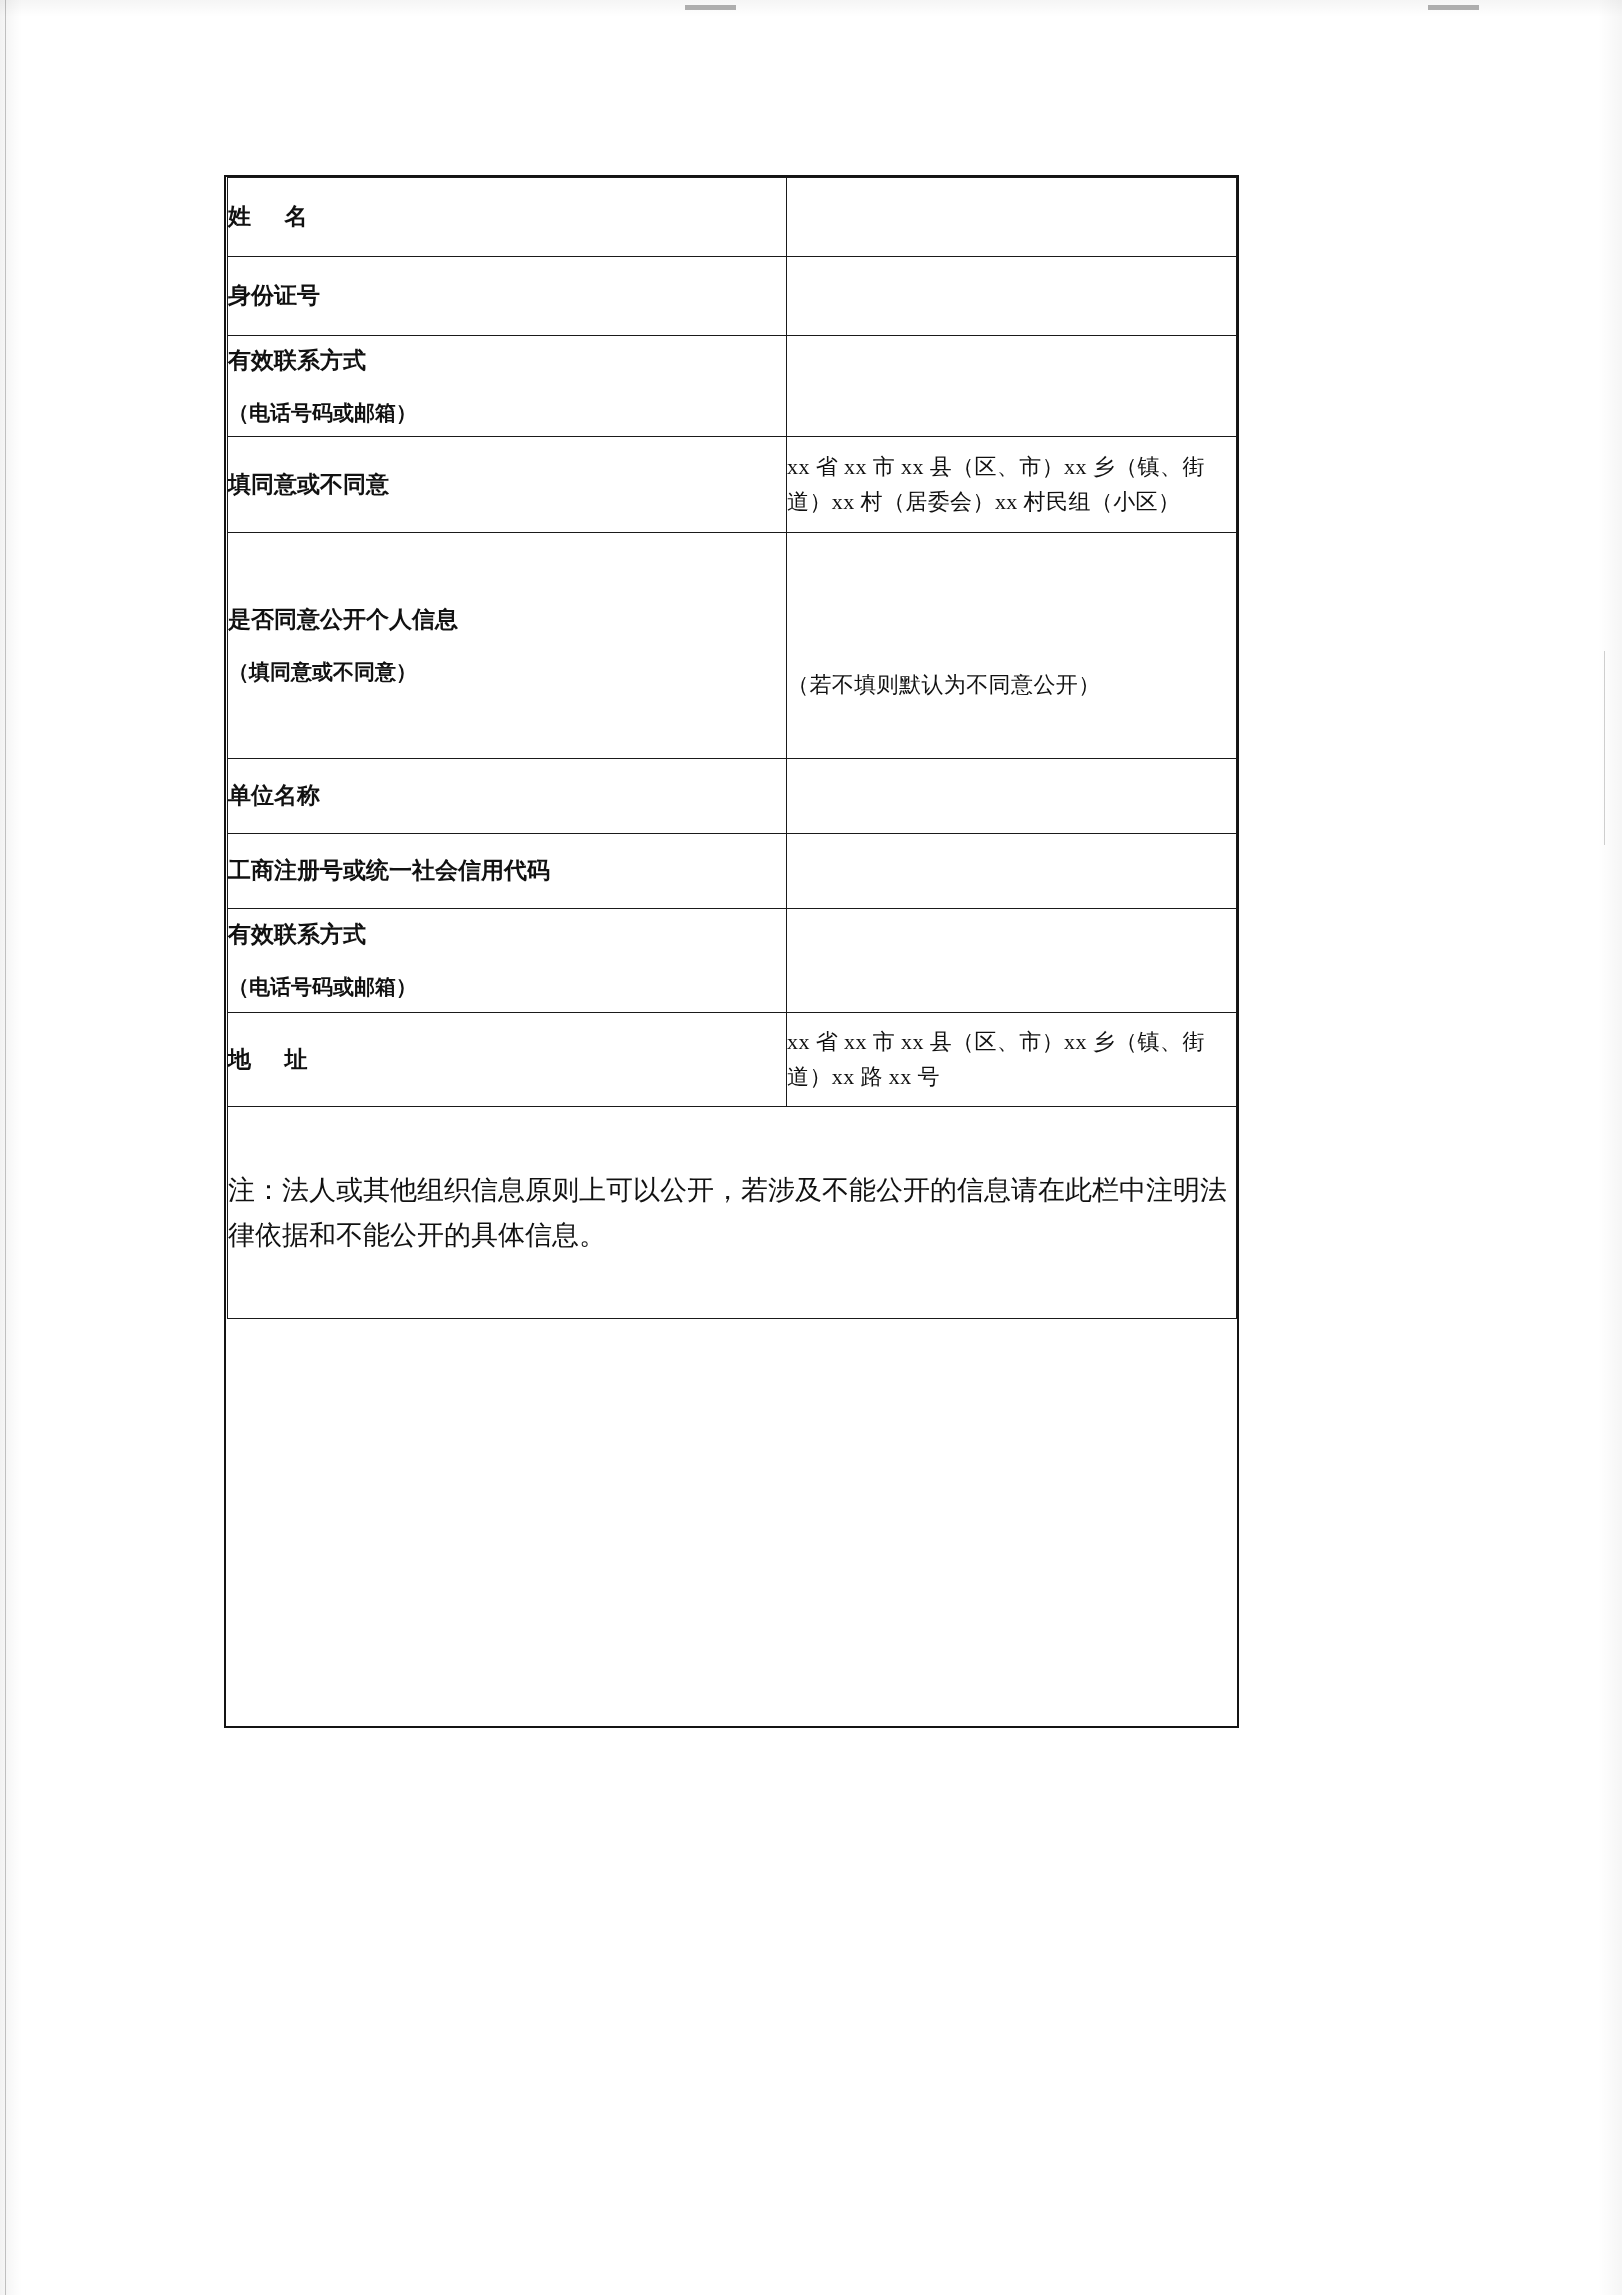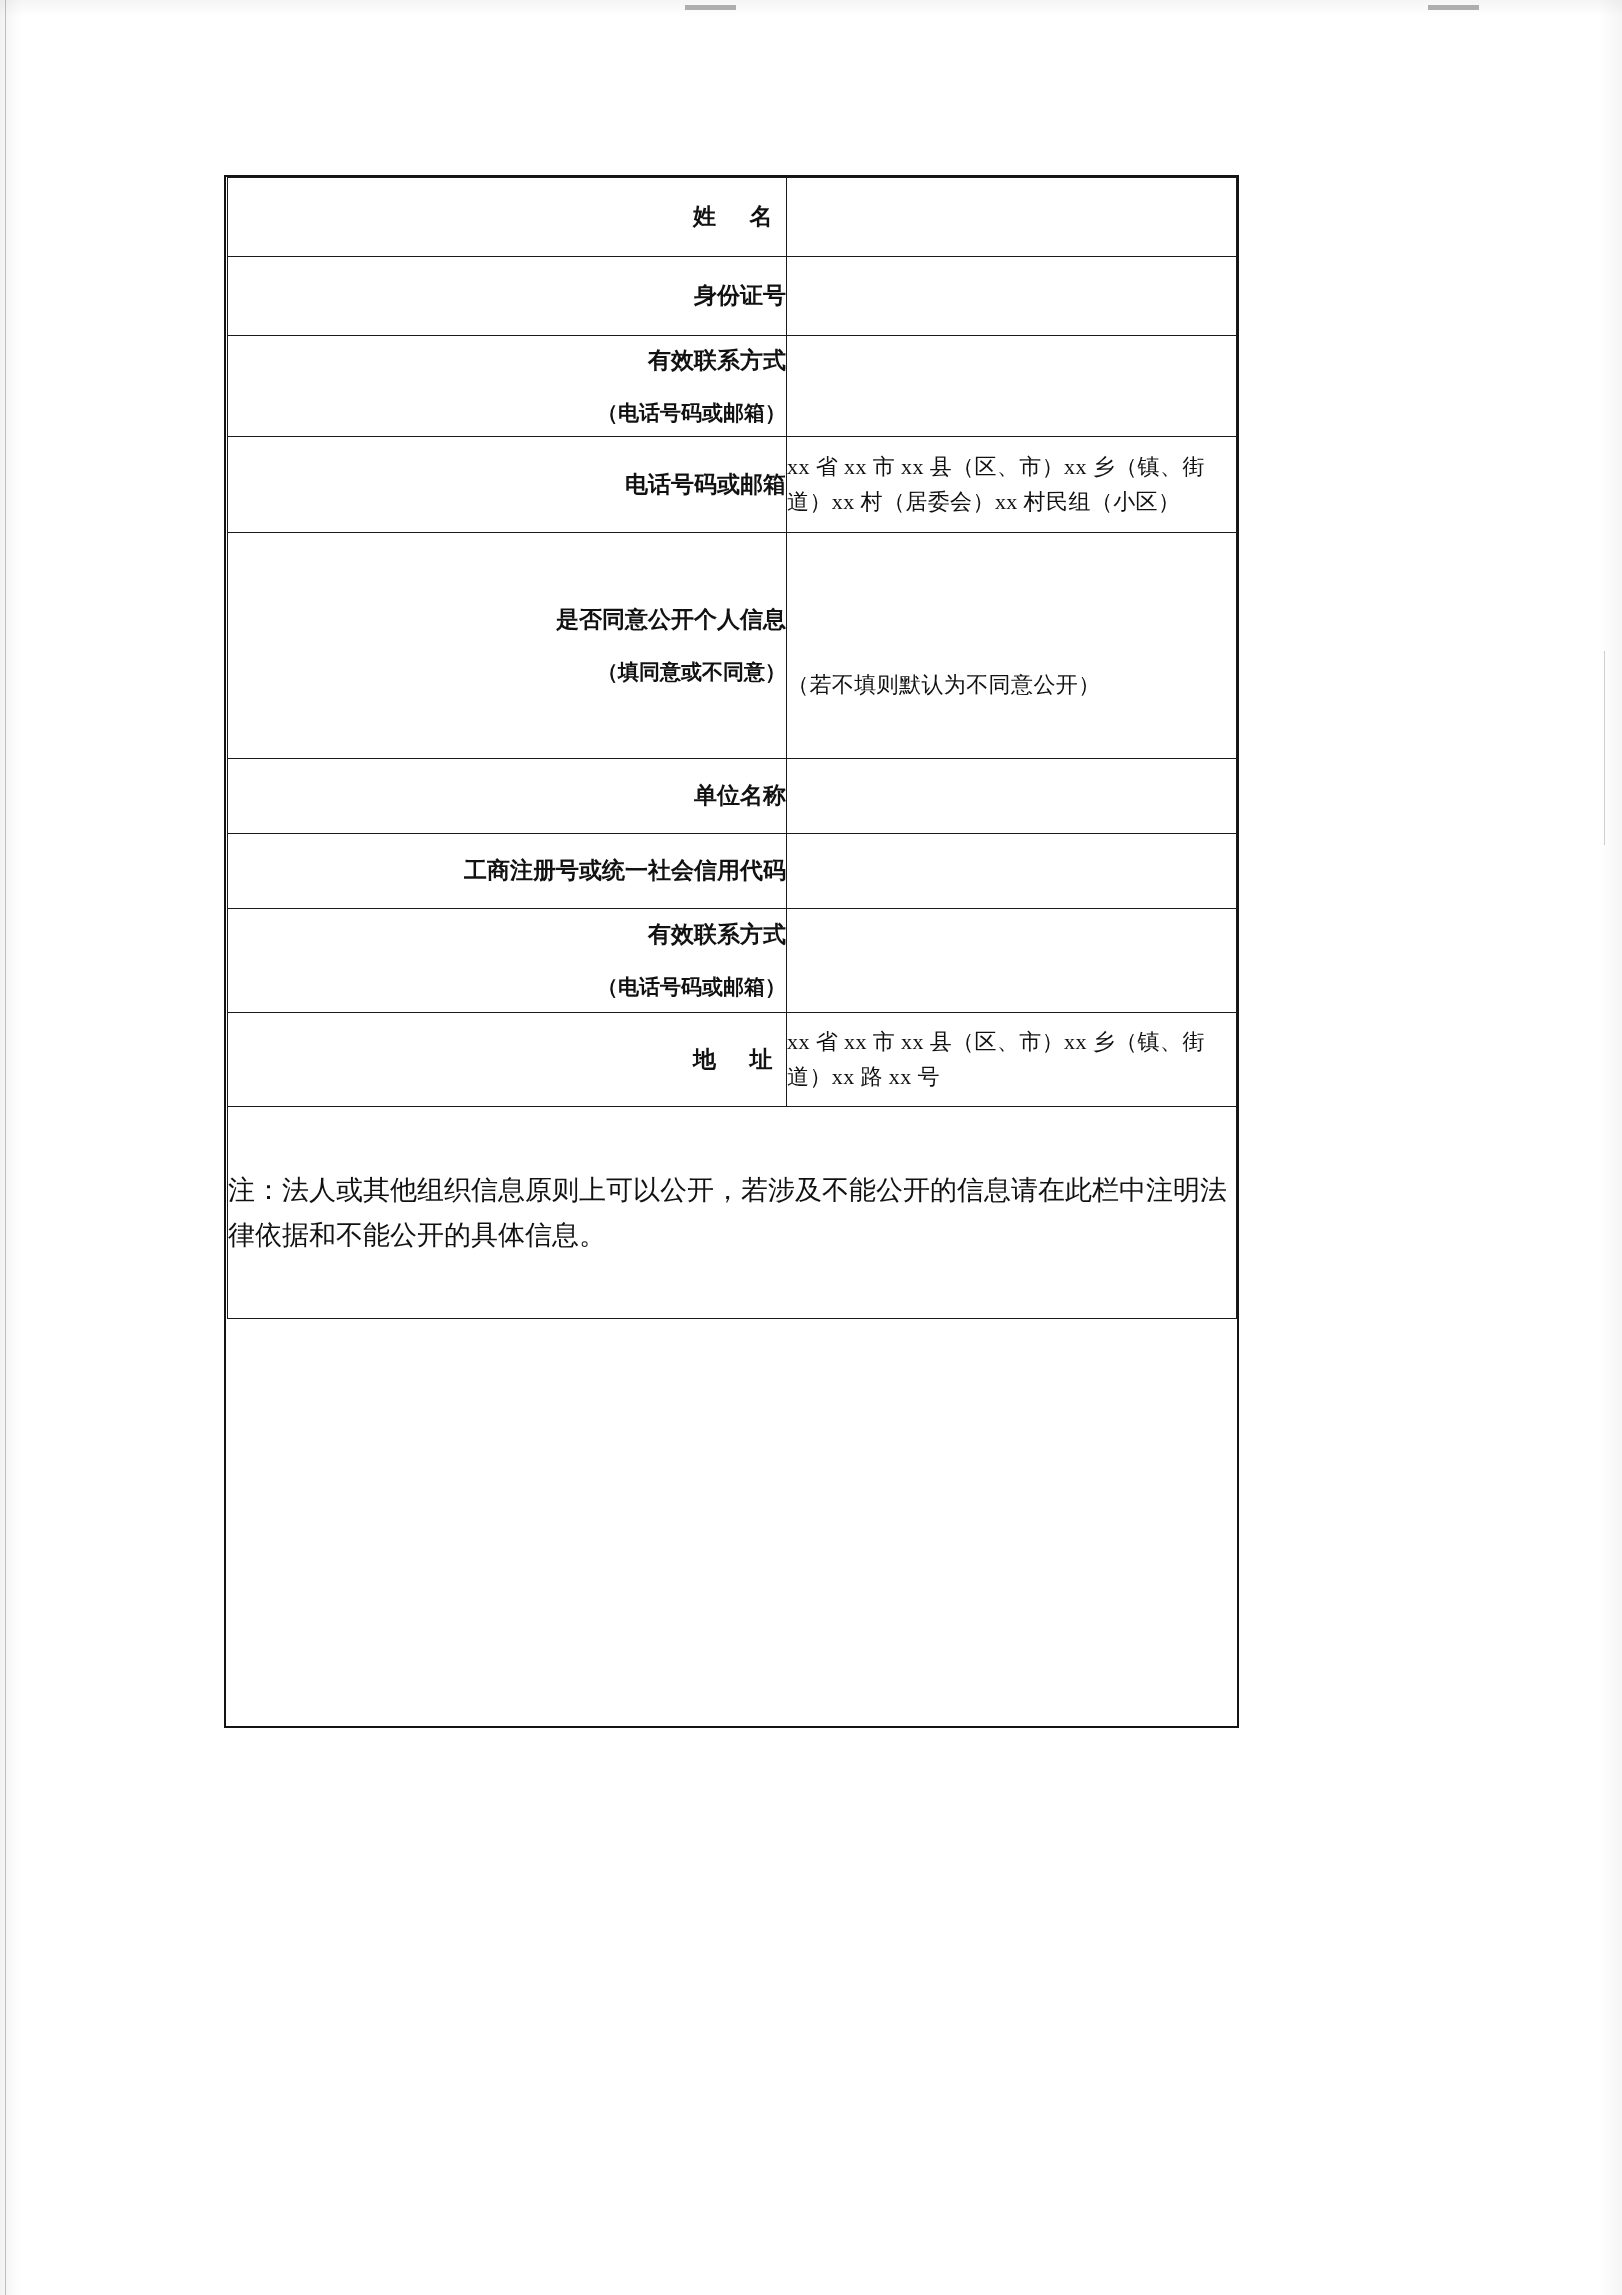--- a/index.html
+++ b/index.html
@@ -67,21 +67,21 @@
     top: 175px;
     width: 1015px;
     height: 1553px;
     border: 2px solid #141414;
     box-sizing: border-box;
     pointer-events: none;
   }
 
   .cell-label {
     width: 558px;
-    text-align: right;
+    text-align: left;
     font-size: 23px;
     font-weight: bold;
     line-height: 1.45;
     padding: 12px 8.5px;
     font-family: "Liberation Sans", "DejaVu Sans", sans-serif;
   }
   .cell-label .sub {
     display: block;
     font-weight: bold;
     font-size: 21px;
@@ -154,21 +154,21 @@
 
     <tr class="r-contact">
       <td class="cell-label">
         <span>有效联系方式</span>
         <span class="sub">（电话号码或邮箱）</span>
       </td>
       <td class="cell-value"></td>
     </tr>
 
     <tr class="r-addr">
-      <td class="cell-label">电话号码或邮箱</td>
+      <td class="cell-label">填同意或不同意</td>
       <td class="cell-value">xx 省 xx 市 xx 县（区、市）xx 乡（镇、街道）xx 村（居委会）xx 村民组（小区）</td>
     </tr>
 
     <tr class="r-consent">
       <td class="cell-label">
         <span>是否同意公开个人信息</span>
         <span class="sub">（填同意或不同意）</span>
       </td>
       <td class="cell-value bottom-note">（若不填则默认为不同意公开）</td>
     </tr>

